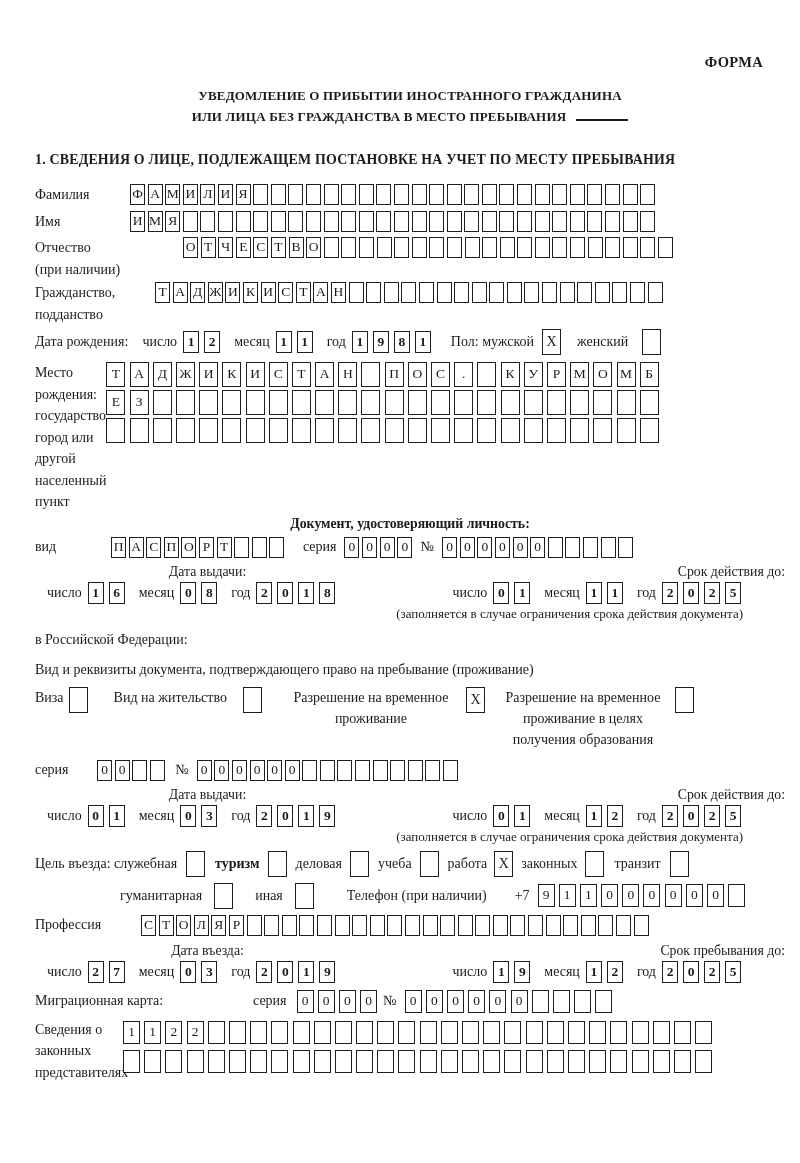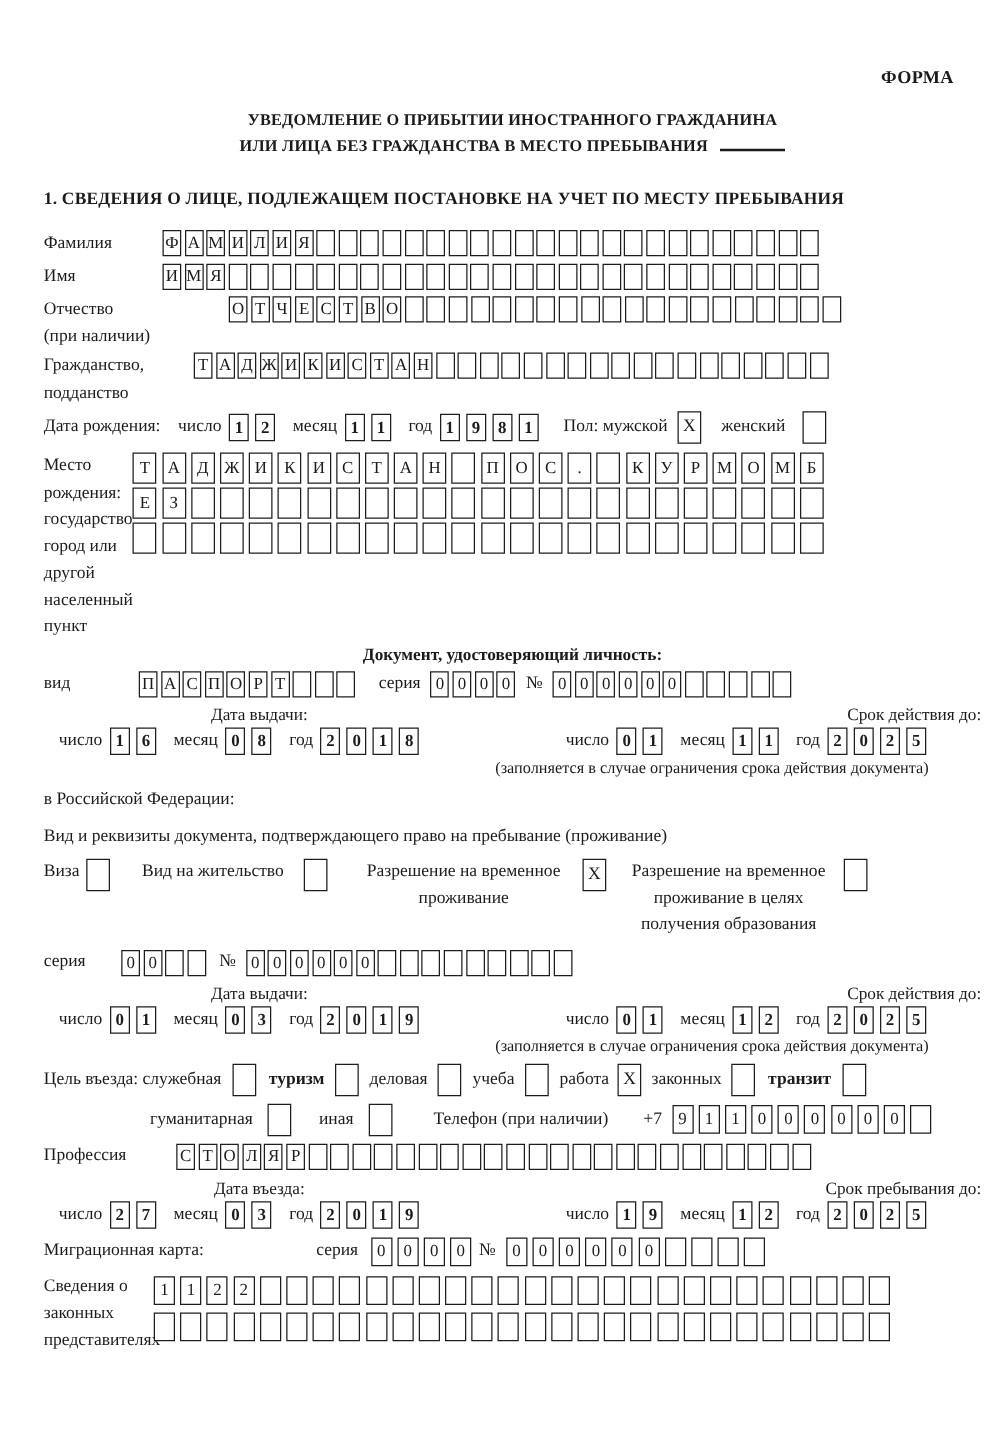--- a/index.html
+++ b/index.html
@@ -207,21 +207,21 @@
     <span style="margin-left:10px;font-weight:bold;">туризм</span>
     <span class="cells cbx" style="margin-left:8px;"><span class="cell"></span></span>
     <span style="margin-left:9px;">деловая</span>
     <span class="cells cbx" style="margin-left:8px;"><span class="cell"></span></span>
     <span style="margin-left:9px;">учеба</span>
     <span class="cells cbx" style="margin-left:8px;"><span class="cell"></span></span>
     <span style="margin-left:9px;">работа</span>
     <span class="cells cbx" style="margin-left:7px;"><span class="cell">X</span></span>
     <span style="margin-left:8px;">законных</span>
     <span class="cells cbx" style="margin-left:8px;"><span class="cell"></span></span>
-    <span style="margin-left:10px;font-weight:bold;">транзит</span>
+    <span style="margin-left:10px;">транзит</span>
     <span class="cells cbx" style="margin-left:9px;"><span class="cell"></span></span>
   </div>
 
   <div class="row" style="margin-bottom:6px; padding-left:85px;">
     <span>гуманитарная</span>
     <span class="cells cbx" style="margin-left:12px;"><span class="cell"></span></span>
     <span style="margin-left:22px;">иная</span>
     <span class="cells cbx" style="margin-left:12px;"><span class="cell"></span></span>
     <span style="margin-left:33px;">Телефон (при наличии)</span>
     <span style="margin-left:28px;">+7</span>

